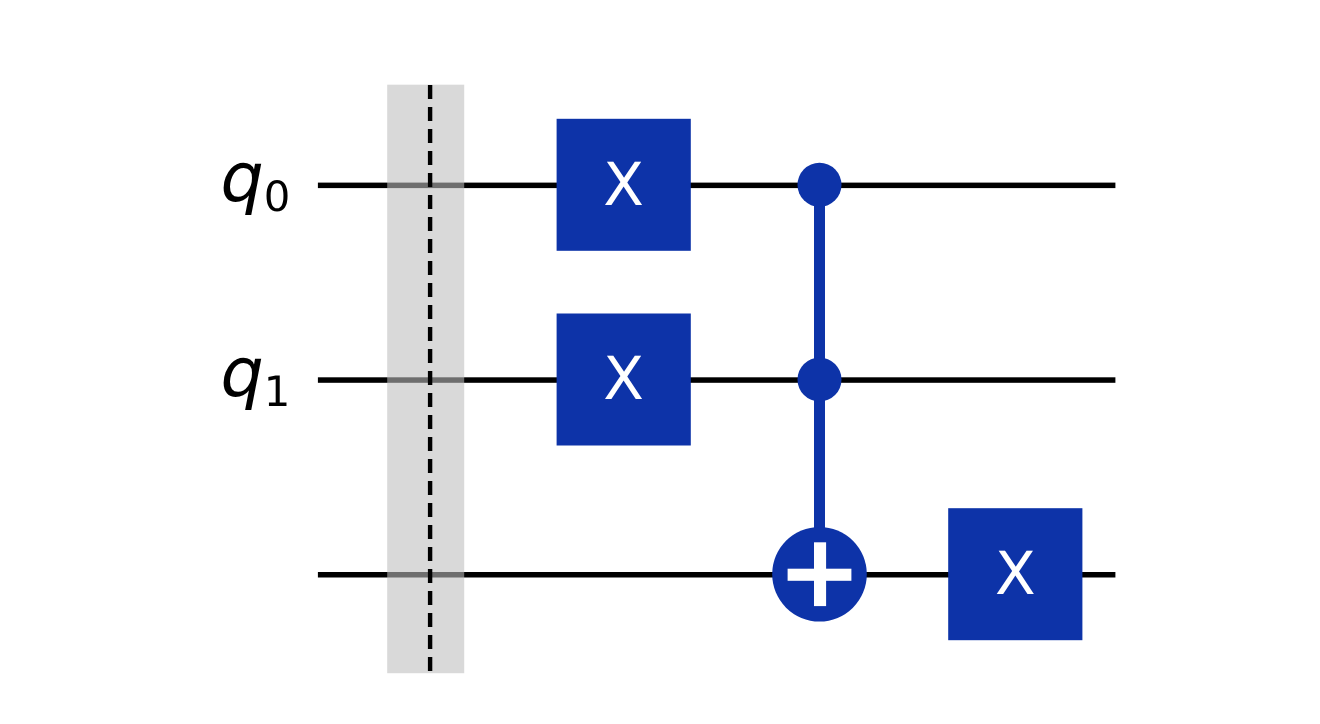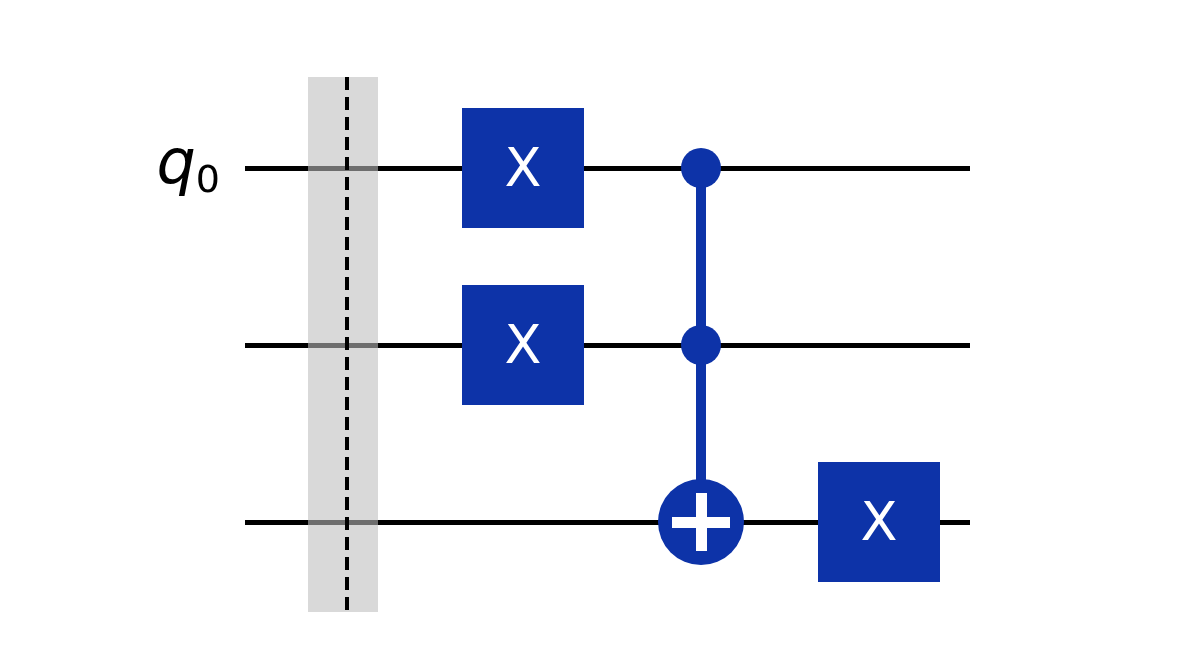--- a/index.html
+++ b/index.html
@@ -3,20 +3,21 @@
 <meta charset="utf-8">
 <style>
   html, body { margin: 0; padding: 0; background: #ffffff; }
   .canvas {
     position: relative;
     width: 970px;
     height: 658px;
     background: var(--background, #ffffff);
     overflow: hidden;
     font-family: "DejaVu Sans", sans-serif;
+    margin-left: 44px;
   }
   
   .wire {
     position: absolute;
     left: 245px;
     width: 917px;
     height: 5px;
     background: var(--wire, #000000);
     z-index: 1;
   }
@@ -135,20 +136,21 @@
 </head>
 <body>
 
 <div class="canvas">
 
   <div class="wire" style="top:166px"></div>
   <div class="wire" style="top:343px"></div>
   <div class="wire" style="top:520px"></div>
 
   <div class="qlabel" style="top:131px"><span class="qname">q</span><span class="qsub">0</span></div>
+  <div class="qlabel" style="top:308px"><span class="qname">q</span><span class="qsub">1</span></div>
 
   <div class="barrier-band" style="left:308px"></div>
   <div class="barrier-dash" style="left:345px"></div>
 
   <div class="barrier-band" style="left:1021px"></div>
   <div class="barrier-dash" style="left:1055px"></div>
 
   <div class="gate" style="left:462px;top:108px">
     <span class="gate-label">X</span>
   </div>

